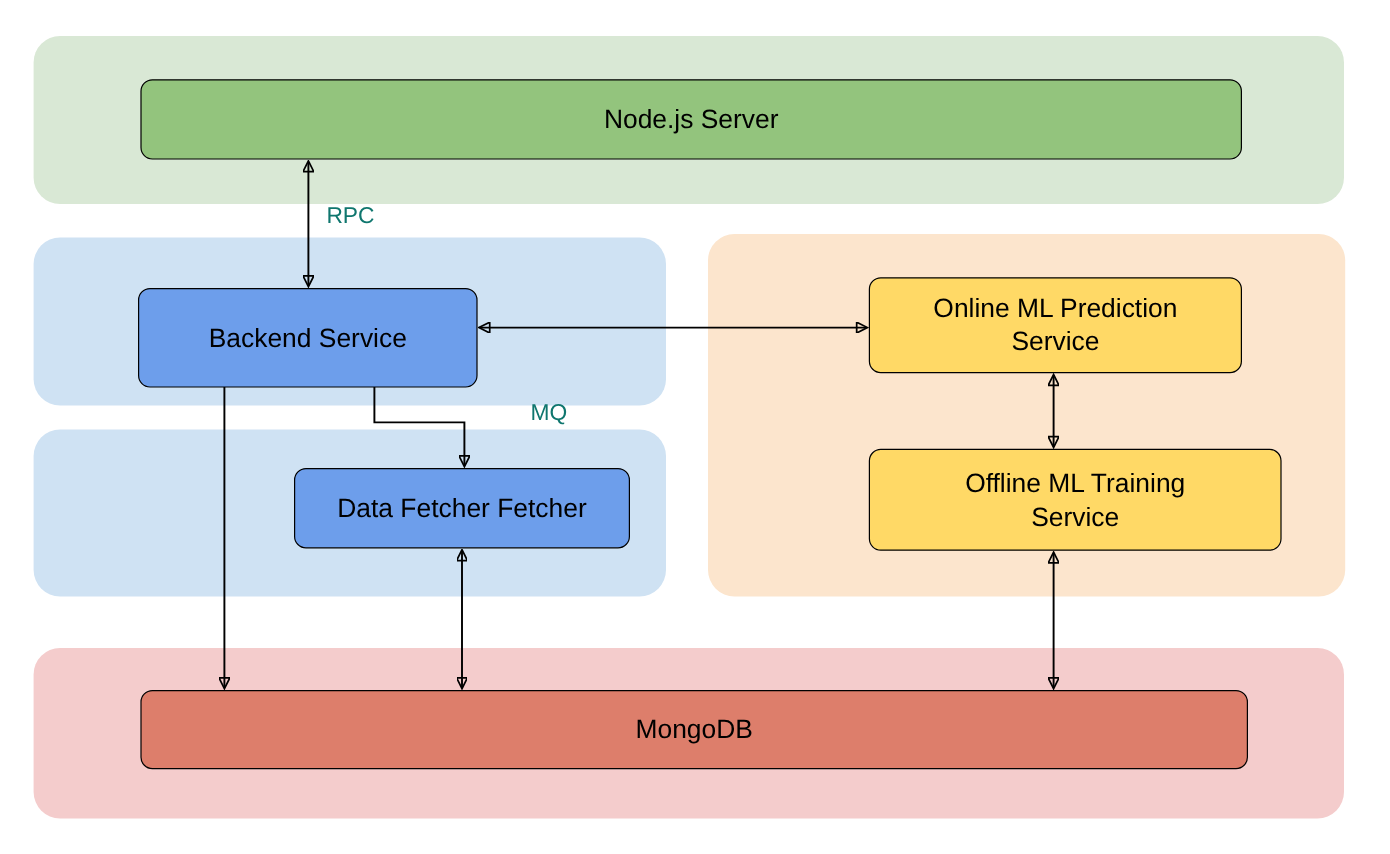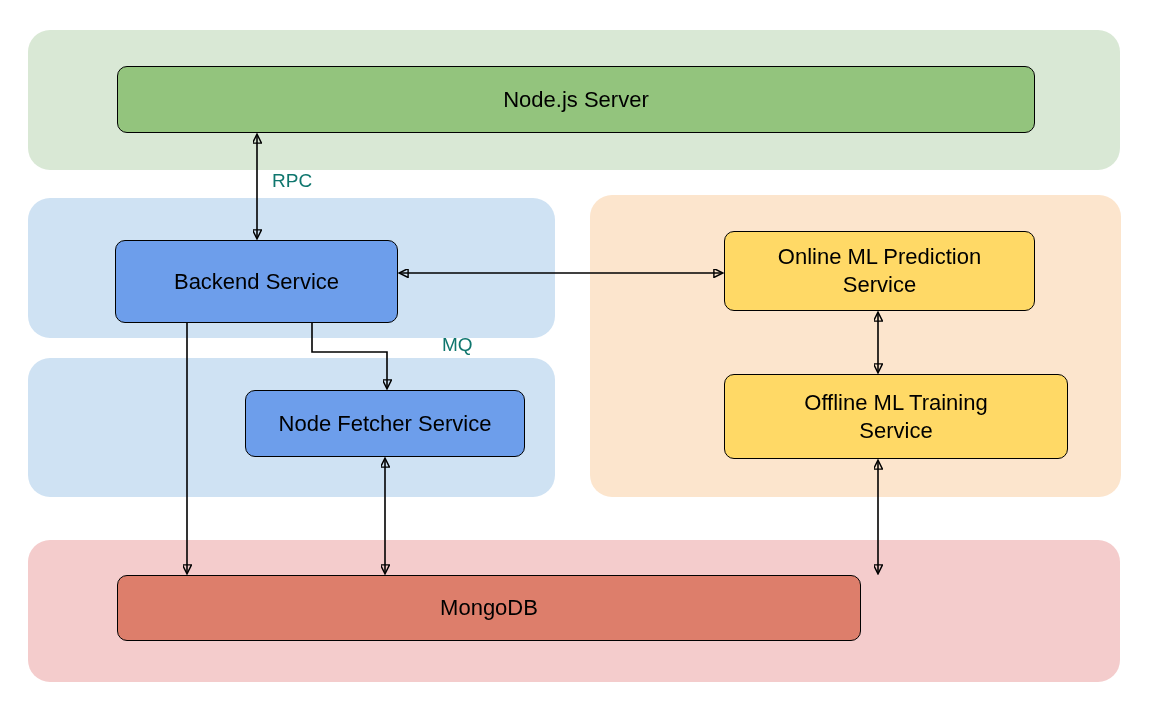--- a/index.html
+++ b/index.html
@@ -87,31 +87,31 @@
 
   <div class="node-box wide" style="left: 117px; top: 66px; width: 918px; height: 67px; background-color: rgb(147, 196, 125);">
     <span class="lbl">Node.js Server</span>
   </div>
 
   <div class="node-box" style="left: 115px; top: 240px; width: 283px; height: 83px; background-color: rgb(109, 158, 235);">
     <span class="lbl">Backend Service</span>
   </div>
 
   <div class="node-box" style="left: 245px; top: 390px; width: 280px; height: 67px; background-color: rgb(109, 158, 235);">
-    <span class="lbl">Node Fetcher Service</span>
+    <span class="lbl">Data Fetcher Fetcher</span>
   </div>
 
   <div class="node-box" style="left: 724px; top: 231px; width: 311px; height: 80px; background-color: rgb(255, 217, 102);">
     <span class="lbl">Online ML Prediction Service</span>
   </div>
 
   <div class="node-box" style="left: 724px; top: 374px; width: 344px; height: 85px; background-color: rgb(255, 217, 102);">
     <span class="lbl">Offline ML Training Service</span>
   </div>
 
-  <div class="node-box wide" style="left: 117px; top: 575px; width: 744px; height: 66px; background-color: rgb(221, 126, 107);">
+  <div class="node-box wide" style="left: 117px; top: 575px; width: 923px; height: 66px; background-color: rgb(221, 126, 107);">
     <span class="lbl">MongoDB</span>
   </div>
 
   <div class="edge-label" style="left:272px; top:170px;">RPC</div>
   <div class="edge-label" style="left:418px; top:334px;margin-left:24px;">MQ</div>
 
 </div>
 
 </body></html>

